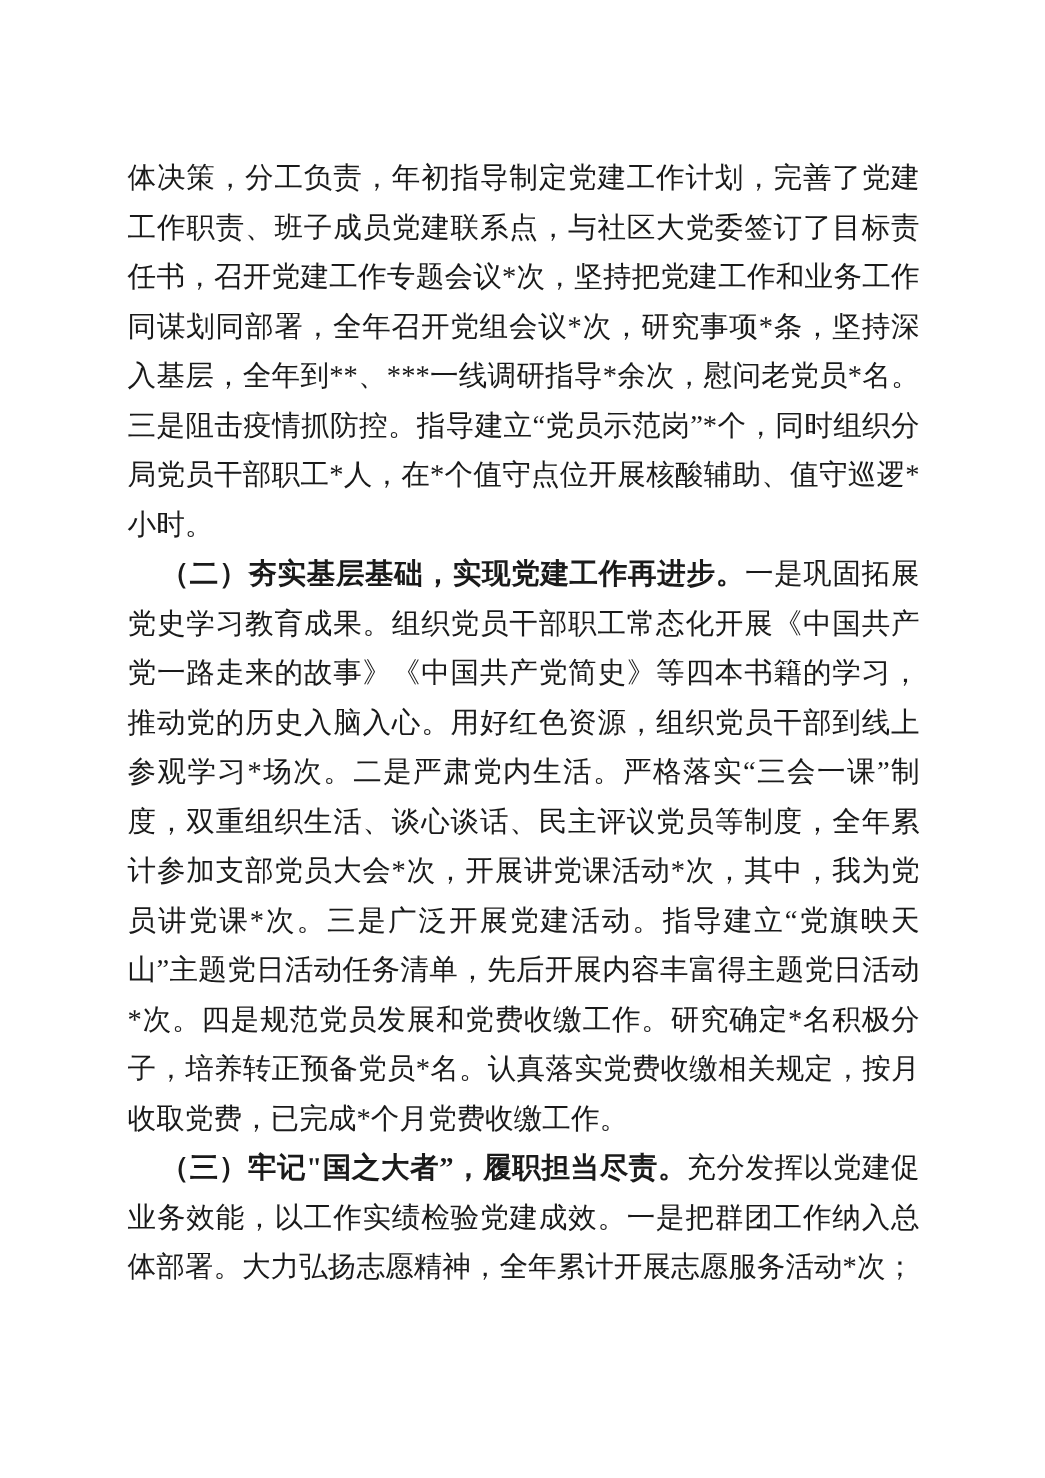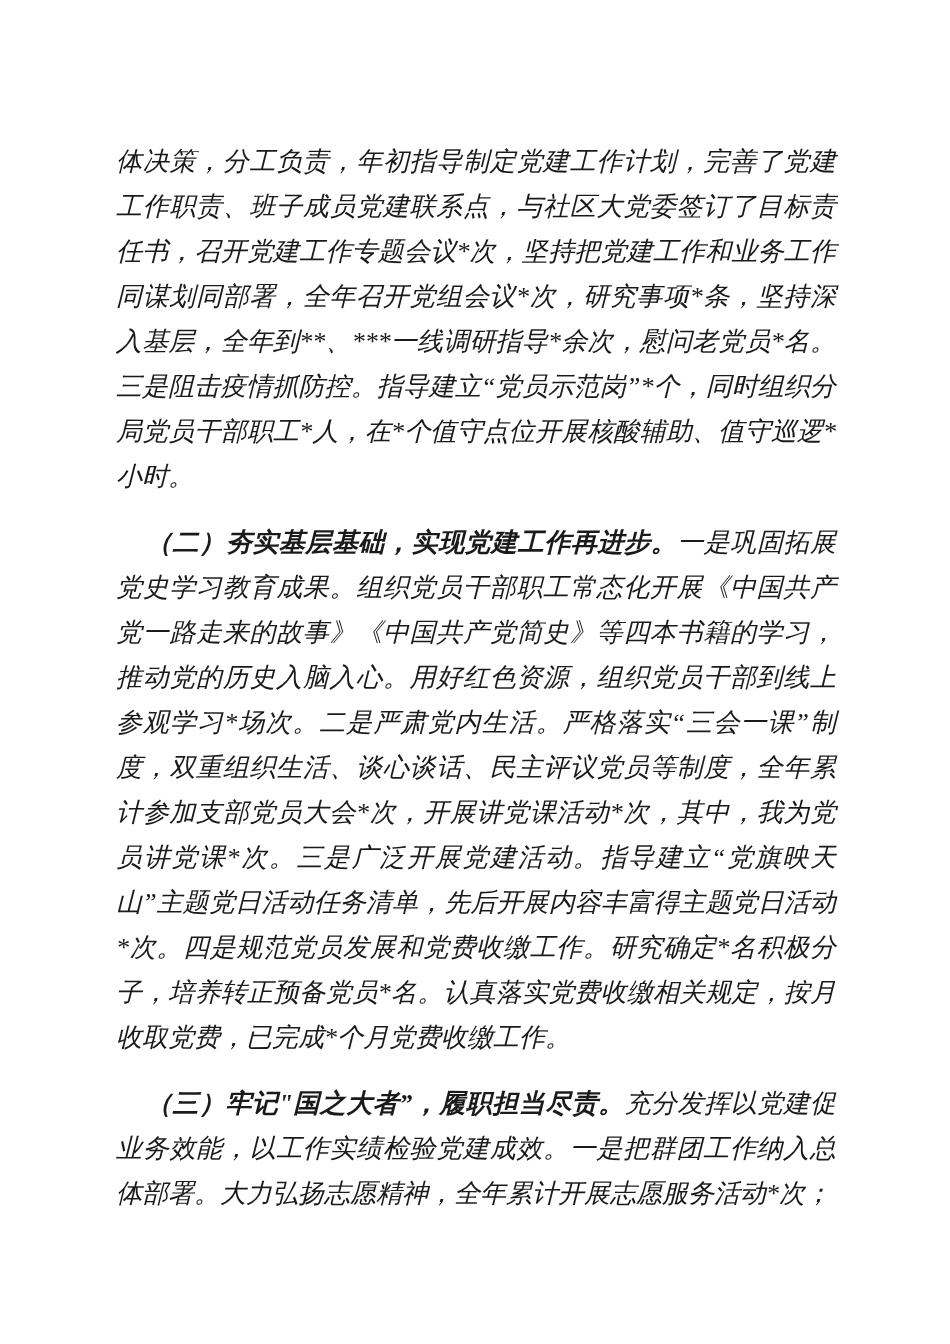--- a/index.html
+++ b/index.html
@@ -25,25 +25,23 @@
     line-height: 45px;
     text-align: justify;
     text-justify: inter-ideograph;
     font-kerning: none;
   }
   .para {
     margin: 0;
     padding: 0;
     text-align: justify;
     text-align-last: left;
-    font-style: italic;
   }
   .para.indent {
     text-indent: 30px;
-    margin-top: 21px;
   }
   .seg.bold {
     font-weight: bold;
   }
 </style>
 </head>
 <body>
 
 <div class="page">
   <div class="content">

